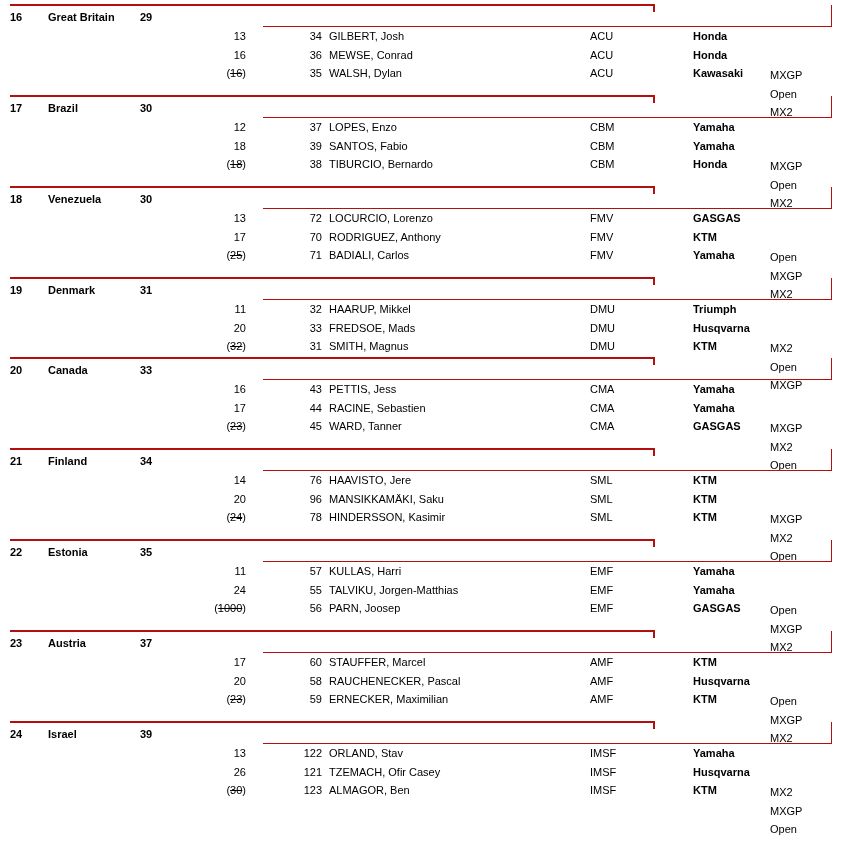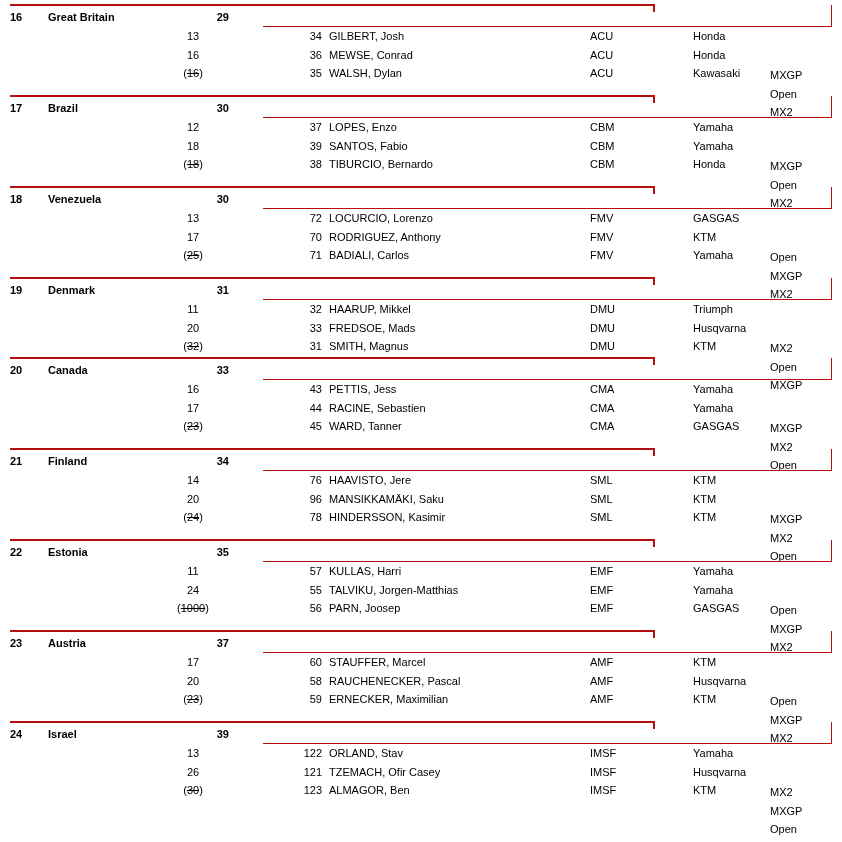--- a/index.html
+++ b/index.html
@@ -11,26 +11,26 @@
   .block.short{height:80px;}
   .sep{position:absolute;top:0;left:10px;width:645px;height:2px;background:#b30f11;}
   .sep-end{position:absolute;top:0;left:653px;width:1.5px;height:8px;background:#b30f11;}
   .underline{position:absolute;top:21.5px;left:263px;width:569px;height:1.5px;background:#b30f11;}
   .tick{position:absolute;top:1px;left:830.5px;width:1.5px;height:22px;background:#b30f11;}
   .hrow{position:absolute;top:4px;left:0;right:0;height:19px;line-height:19px;font-weight:bold;}
   .rrow{position:absolute;left:0;right:0;height:18px;line-height:18px;}
   .r0{top:23px;} .r1{top:41.5px;} .r2{top:60px;}
   .c-rank{position:absolute;left:10px;}
   .c-country{position:absolute;left:48px;}
-  .c-total{position:absolute;left:140px;width:89px;text-align:right;}
-  .c-pts{position:absolute;left:140px;width:106px;text-align:center;}
+  .c-total{position:absolute;left:140px;width:89px;}
+  .c-pts{position:absolute;left:140px;width:106px;text-align:right;}
   .c-num{position:absolute;left:240px;width:82px;text-align:right;}
   .c-name{position:absolute;left:329px;}
   .c-fed{position:absolute;left:590px;}
-  .c-brand{position:absolute;left:693px;}
+  .c-brand{position:absolute;left:693px;font-weight:bold;}
   .c-cls{position:absolute;left:770px;margin-top:39px;}
   .strike{text-decoration:line-through;}
   .heading-block{position:relative;height:38px;}
   .heading-text{position:absolute;top:1px;left:10px;font-weight:bold;line-height:13px;}
 </style>
 </head>
 <body>
 
 <div class="page">
     <div class="block">

